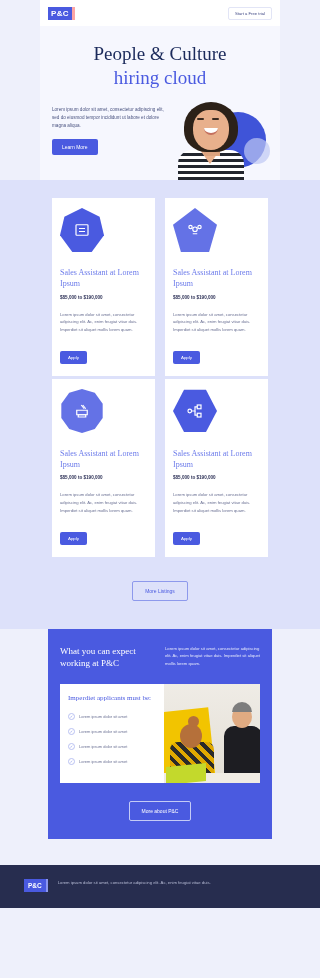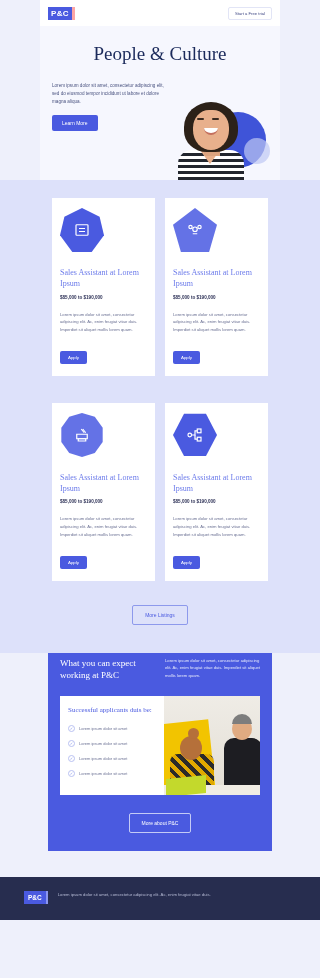--- a/index.html
+++ b/index.html
@@ -144,21 +144,21 @@
   }
 
   
   .listings {
     background: #dde1fa;
     padding: 18px 0 28px 0;
   }
   .cards {
     display: grid;
     grid-template-columns: 1fr 1fr;
-    gap: 27px 10px;
+    gap: 3px 10px;
     margin: 0 52px;
   }
   .card {
     background: #ffffff;
     padding: 10px 8px 12px 8px;
   }
   .card-icon {
     width: 44px; height: 44px;
     background: #4a5ae0;
     display: flex; align-items: center; justify-content: center;
@@ -192,21 +192,21 @@
     font-size: 5px;
     padding: 6px 12px;
     border-radius: 2px;
   }
 
   
   .expect-outer { background: #eef0fb; padding: 0 0 26px 0; }
   .expect {
     background: #4a5ae0;
     margin: 0 48px;
-    padding: 4px 12px 18px 12px;
+    padding: 16px 12px 18px 12px;
     color: #ffffff;
   }
   .expect-top { display: flex; gap: 10px; margin-bottom: 14px; }
   .expect-title {
     font-family: "Liberation Serif", serif;
     font-size: 9px; line-height: 1.4; font-weight: normal;
     width: 50%;
   }
   .expect-body { font-size: 4.2px; line-height: 1.8; width: 50%; color: #e4e7fb; }
   .expect-mid { display: flex; }
@@ -264,20 +264,21 @@
 <div class="page">
 
   <div class="topbar">
     <span class="logo">P&amp;C</span>
     <button class="trial-btn">Start a Free trial</button>
   </div>
 
   <div class="hero">
     <h1 class="hero-title">
       <span>People &amp; Culture</span><br>
+      <span class="accent">hiring cloud</span>
     </h1>
     <p class="hero-body">Lorem ipsum dolor sit amet, consectetur adipiscing elit, sed do eiusmod tempor incididunt ut labore et dolore magna aliqua.</p>
     <button class="btn-primary">Learn More</button>
 
     <div class="hero-art">
       <div class="blob"></div>
       <div class="blob2"></div>
       <div class="photo-person">
         <div class="ph-body"></div>
         <div class="ph-vneck"></div>
@@ -362,21 +363,21 @@
 
   <div class="expect-outer">
     <div class="expect">
       <div class="expect-top">
         <h2 class="expect-title">What you can expect working at P&amp;C</h2>
         <p class="expect-body">Lorem ipsum dolor sit amet, consectetur adipiscing elit. Ac, enim feugiat vitae duis. Imperdiet sit aliquet mollis lorem quam.</p>
       </div>
 
       <div class="expect-mid">
         <div class="checkbox-panel">
-          <h4 class="cp-title">Successful applicants duis be:</h4>
+          <h4 class="cp-title">Imperdiet applicants must be:</h4>
           <div class="cp-item">
             <span class="cp-check">✓</span>
             <span class="cp-text">Lorem ipsum dolor sit amet</span>
           </div>
           <div class="cp-item">
             <span class="cp-check">✓</span>
             <span class="cp-text">Lorem ipsum dolor sit amet</span>
           </div>
           <div class="cp-item">
             <span class="cp-check">✓</span>

